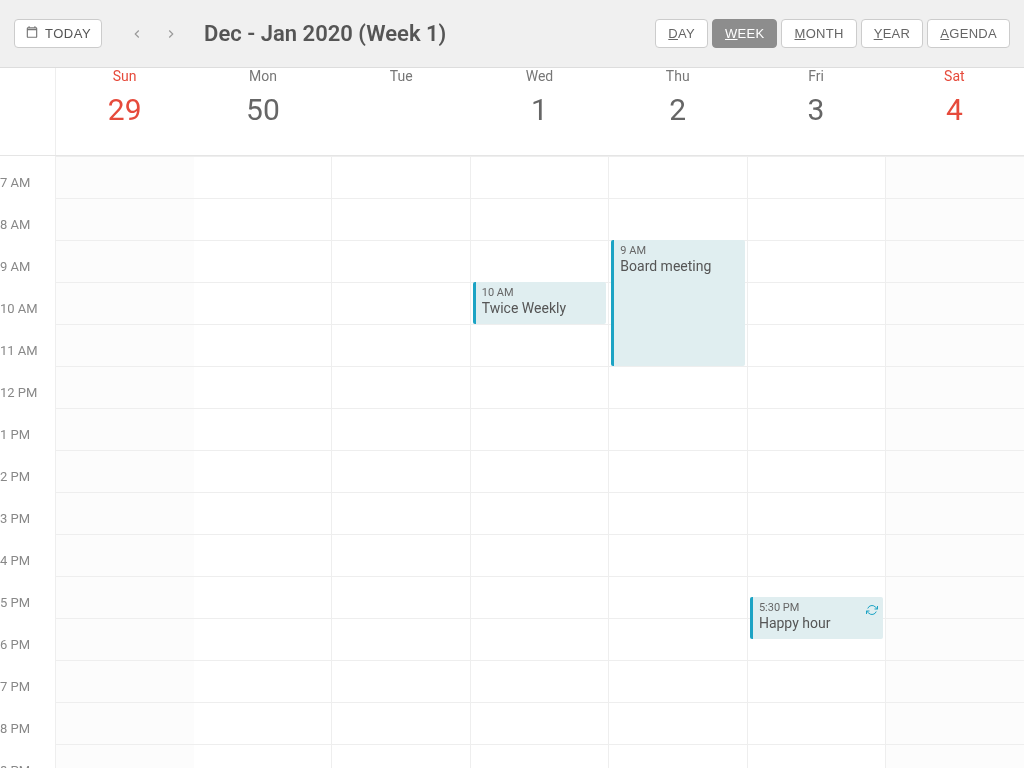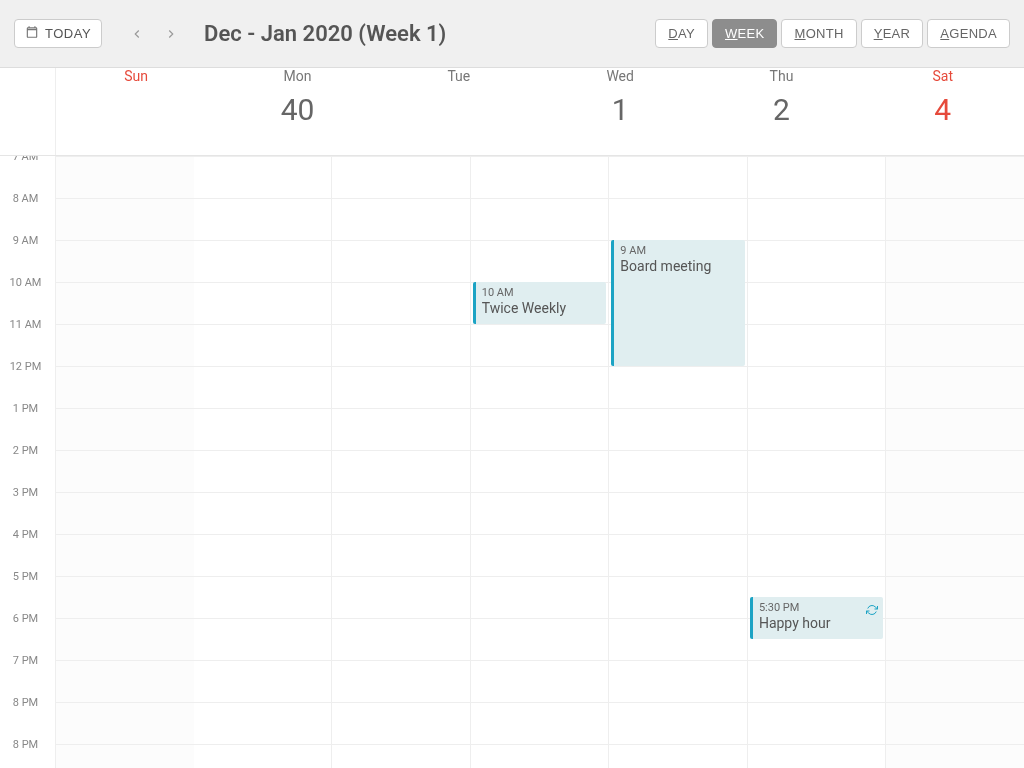--- a/index.html
+++ b/index.html
@@ -68,22 +68,22 @@
     position: relative;
     height: calc(768px - 56px - 88px);
     overflow: hidden;
     display:flex;
   }
   .time-gutter {
     width:56px; flex:none; border-right:1px solid #eee;
     position:relative; background:#fff;
   }
   .time-label {
-    position:absolute; left:0; right:4px; text-align:center;
-    font-size:11px; color:#888; transform: translateY(-50%);
+    position:absolute; left:0; right:4px; text-align:left;
+    font-size:13px; color:#888; transform: translateY(-50%); margin-top: 26px;
   }
   .days {
     flex:1; position:relative; display:flex;
   }
   .day-col {
     flex:1; position:relative; border-right:1px solid #eee;
   }
   .day-col:last-child{border-right:none;}
   .day-col.sun { background:#fcfcfc; border-right:none;}
   .day-col.sat { background:#fcfcfc;}
@@ -138,35 +138,40 @@
     <button class="view-btn"><span class="ul">M</span><span>ONTH</span></button>
     <button class="view-btn"><span class="ul">Y</span><span>EAR</span></button>
     <button class="view-btn"><span class="ul">A</span><span>GENDA</span></button>
   </div>
 </div>
 
 <div class="week-header">
   <div class="time-gutter-top"></div>
   <div class="day-head weekend">
     <div class="dow">Sun</div>
+    <div class="dnum">29</div>
   </div>
   <div class="day-head">
     <div class="dow">Mon</div>
-    <div class="dnum">40</div>
+    <div class="dnum">50</div>
   </div>
   <div class="day-head">
     <div class="dow">Tue</div>
   </div>
   <div class="day-head">
     <div class="dow">Wed</div>
     <div class="dnum">1</div>
   </div>
   <div class="day-head">
     <div class="dow">Thu</div>
     <div class="dnum">2</div>
+  </div>
+  <div class="day-head">
+    <div class="dow">Fri</div>
+    <div class="dnum">3</div>
   </div>
   <div class="day-head weekend">
     <div class="dow">Sat</div>
     <div class="dnum">4</div>
   </div>
 </div>
 
 <div class="grid-wrap">
   <div class="time-gutter" id="time-gutter">
       <div class="time-label" style="top: 0px;">7 AM</div>

